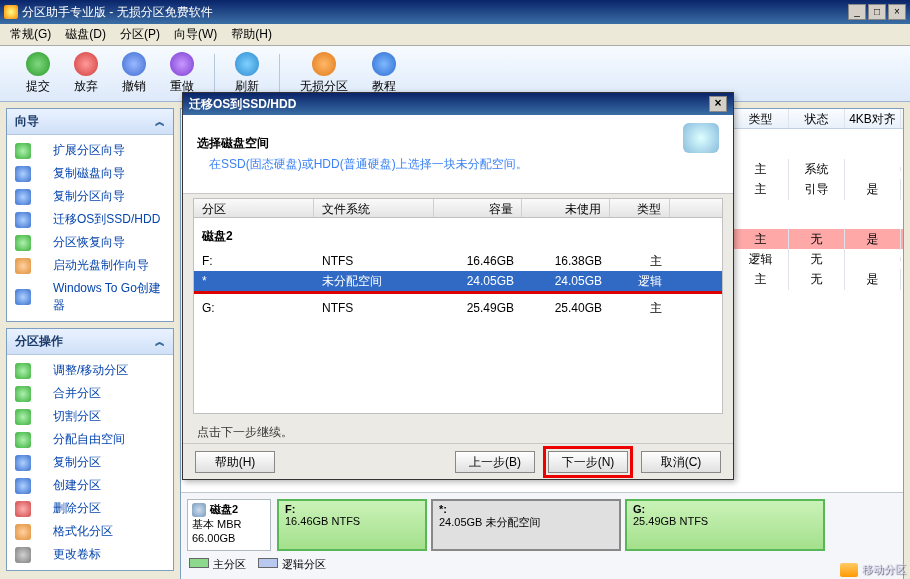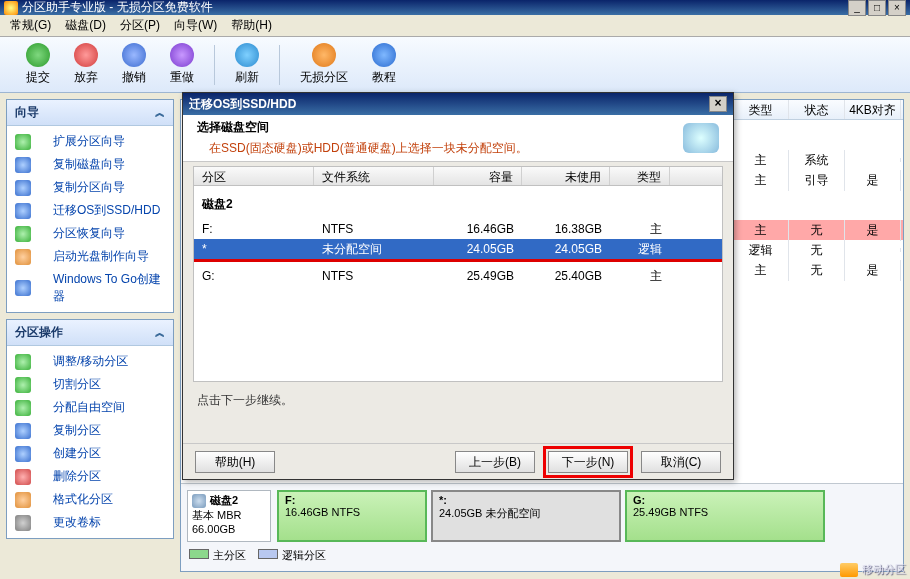--- a/index.html
+++ b/index.html
@@ -1,19 +1,19 @@
 <!DOCTYPE html>
 <html><head>
 <meta charset="utf-8">
 <style>
 * { box-sizing: border-box; margin: 0; padding: 0; font-family: "Microsoft YaHei", SimSun, Arial, sans-serif; }
 body { width: 910px; height: 579px; background: #ece9d8; overflow: hidden; position: relative; font-size: 12px; }
 
 
-.titlebar { height: 15px; background: linear-gradient(#0a246a, #3a6ea5); color: #fff; display: flex; align-items: center; padding: 0 4px; font-size: 12px; }
+.titlebar { height: 24px; background: linear-gradient(#0a246a, #3a6ea5); color: #fff; display: flex; align-items: center; padding: 0 4px; font-size: 12px; }
 .titlebar .app-icon { width: 14px; height: 14px; background: radial-gradient(circle, #ff8, #f80); border-radius: 2px; margin-right: 4px; }
 .titlebar .title-text { flex: 1; }
 .titlebar .win-btns { display: flex; gap: 2px; }
 .titlebar .win-btn { width: 18px; height: 16px; background: #d4d0c8; border: 1px solid #888; color: #000; font-size: 10px; text-align: center; line-height: 14px; }
 
 
 .menubar { height: 22px; background: #ece9d8; display: flex; align-items: center; padding: 0 4px; gap: 2px; border-bottom: 1px solid #aaa; }
 .menubar .menu-item { padding: 2px 6px; }
 
 
@@ -62,23 +62,23 @@
 .legend { display: flex; gap: 12px; padding: 0 8px; font-size: 11px; align-items:center;}
 .legend .sw { width: 20px; height: 10px; border: 1px solid #666; display:inline-block; margin-right:4px;}
 .sw-primary { background: #8cd88c; }
 .sw-logical { background: #b8c8f0; }
 
 
 .dialog { position: absolute; left: 182px; top: 92px; width: 552px; height: 388px; background: #eceae4; border: 1px solid #333; box-shadow: 2px 2px 6px rgba(0,0,0,0.3); z-index: 10; }
 .dialog-title { height: 22px; background: linear-gradient(#0a246a, #3a6ea5); color: #fff; display: flex; align-items: center; padding: 0 6px; font-size: 12px; font-weight: bold; }
 .dialog-title .dt-text { flex: 1; }
 .dialog-title .dt-close { width: 18px; height: 16px; background: #d4d0c8; border: 1px solid #888; color: #000; text-align: center; line-height: 13px; font-weight: bold; }
-.dialog-head { padding: 4px 14px; background: #fff; border-bottom: 1px solid #c8c8c8; position: relative; }
+.dialog-head { padding: 20px 14px; background: #fff; border-bottom: 1px solid #c8c8c8; position: relative; }
 .dialog-head .dh-title { font-weight: bold; margin-bottom: 4px; }
-.dialog-head .dh-desc { color: #c2410c; padding-left: 12px; }
+.dialog-head .dh-desc { color: #3b82f6; padding-left: 12px; }
 .dialog-head .dh-icon { position: absolute; right: 14px; top: 8px; width: 36px; height: 30px; background: radial-gradient(circle,#dff,#8bd); border-radius: 6px; }
 
 .dialog-body { padding: 4px 10px; }
 .dlg-table-head { display: flex; height: 20px; background: linear-gradient(#fafafa,#e4e4e4); border: 1px solid #c0c0c0; }
 .dlg-table-head .dcol { padding: 2px 8px; border-right: 1px solid #d0d0d0; font-size: 12px; }
 .dlg-table-body { border: 1px solid #c0c0c0; border-top: none; background: #fff; height: 196px; overflow: auto; }
 .dlg-disk-label { font-weight: bold; padding: 10px 8px 6px; }
 .dlg-row { display: flex; height: 20px; align-items: center; font-size: 12px; }
 .dlg-row.sel { background: #316ac5; color: #fff; }
 .dlg-row .dcol { padding: 2px 8px; }
@@ -200,20 +200,24 @@
 
     <div class="panel">
       <div class="panel-header">
         <span>分区操作</span>
         <span class="chev">︽</span>
       </div>
       <div class="panel-body">
         <div class="panel-item">
             <div class="pi-icon pi-green"></div>
             <span>调整/移动分区</span>
+          </div>
+        <div class="panel-item">
+            <div class="pi-icon pi-green"></div>
+            <span>合并分区</span>
           </div>
         <div class="panel-item">
             <div class="pi-icon pi-green"></div>
             <span>切割分区</span>
           </div>
         <div class="panel-item">
             <div class="pi-icon pi-green"></div>
             <span>分配自由空间</span>
           </div>
         <div class="panel-item">

